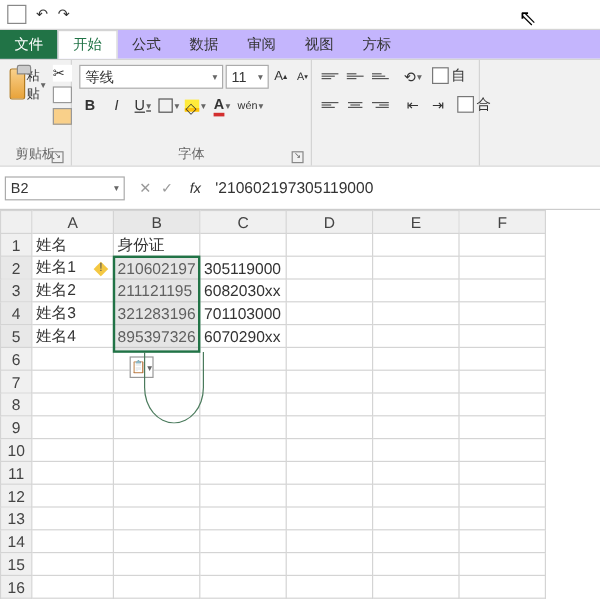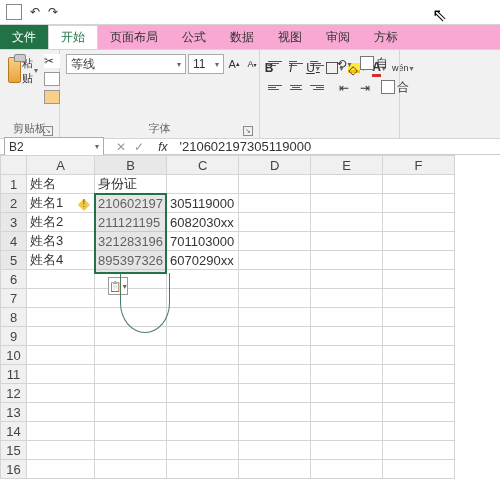--- a/index.html
+++ b/index.html
@@ -1,19 +1,19 @@
 <!DOCTYPE html>
 <html><head>
 <meta charset="utf-8">
 <style>
 * { box-sizing: border-box; margin: 0; padding: 0; font-family: "Microsoft YaHei", sans-serif; }
 body { background: #fff; width: 500px; height: 500px; overflow: hidden; font-size: 12px; color: #333; }
 .qat { height: 25px; background: #fff; border-bottom: 1px solid #d4d4d4; display: flex; align-items: center; padding-left: 6px; gap: 8px; }
 .qat .ico { width: 16px; height: 16px; display: inline-block; }
-.tabs { height: 24px; display: flex; align-items: stretch; background: #f9a8d4; }
+.tabs { height: 24px; display: flex; align-items: stretch; background: #c4b5fd; }
 .tab { padding: 4px 12px; font-size: 12px; cursor: pointer; display: flex; align-items: center; }
 .tab.file { background: #217346; color: #fff; }
 .tab.active { background: #fff; color: #217346; border-top: 1px solid #d4d4d4; border-left: 1px solid #d4d4d4; border-right: 1px solid #d4d4d4; }
 .ribbon { height: 90px; background: #f1f1f1; display: flex; border-top: 1px solid #d4d4d4; border-bottom: 1px solid #d4d4d4; }
 .group { border-right: 1px solid #d4d4d4; display: flex; flex-direction: column; padding: 2px 4px 0; }
 .group-body { flex: 1; display: flex; align-items: flex-start; }
 .group-label { text-align: center; font-size: 11px; color: #666; padding: 2px 0; position: relative; }
 .group-label .expand { position: absolute; right: 2px; bottom: 2px; width: 10px; height: 10px; border: 1px solid #888; font-size: 7px; line-height: 8px; }
 .big-btn { display: flex; flex-direction: row; align-items: center; padding: 2px 4px; width: 38px; text-align: right; }
 .big-btn .lbl { font-size: 11px; margin-top: 2px; }
@@ -29,21 +29,21 @@
 .font-row2 { display: flex; gap: 4px; margin-top: 4px; align-items: center; }
 .fbtn { min-width: 18px; height: 20px; display: flex; align-items: center; justify-content: center; font-size: 12px; }
 .caret { font-size: 8px; color: #666; margin-left: 1px; }
 .align-group { width: 140px; }
 .align-row { display: flex; gap: 3px; }
 .al { width: 18px; height: 18px; display: flex; flex-direction: column; justify-content: center; gap: 1px; padding: 2px; }
 .al span { height: 1px; background: #555; display: block; }
 .al .s { width: 60%; } .al .m { width: 80%; } .al .l { width: 100%; }
 .wrap-btn { display: flex; align-items: center; gap: 2px; padding: 0 4px; height: 18px; }
 .wrap-ico { width: 14px; height: 14px; border: 1px solid #777; background: #fff; }
-.namebox-row { height: 16px; display: flex; align-items: center; border-bottom: 1px solid #ccc; background: #fff; }
+.namebox-row { height: 36px; display: flex; align-items: center; border-bottom: 1px solid #ccc; background: #fff; }
 .namebox { width: 100px; height: 20px; border: 1px solid #ababab; margin: 0 4px; padding: 0 4px; display: flex; align-items: center; justify-content: space-between; background: #fff; }
 .fx-btns { display: flex; gap: 8px; padding: 0 8px; color: #999; }
 .fx-lbl { font-style: italic; padding: 0 6px; text-align: center; }
 .formula { flex: 1; padding: 0 6px; font-size: 13px; }
 .grid-wrap { position: relative; }
 table.grid { border-collapse: collapse; table-layout: fixed; }
 table.grid th, table.grid td { border: 1px solid #d4d4d4; height: 19px; font-size: 13px; background: #fff; overflow: hidden; white-space: nowrap; }
 table.grid th { background: #f0f0f0; font-weight: normal; color: #444; text-align: center; }
 table.grid th.corner { width: 26px; background: #f0f0f0; }
 table.grid th.rh { width: 26px; }
@@ -65,25 +65,24 @@
 <div class="qat">
   <span class="ico" style="background:#fff;border:1px solid #888;"></span>
   <span>↶</span>
   <span>↷</span>
   <span class="cursor" style="position:absolute;left:432px;top:4px;">⇖</span>
 </div>
 
 <div class="tabs">
   <div class="tab file">文件</div>
   <div class="tab active">开始</div>
-  <div class="tab">页面布局</div>
   <div class="tab">公式</div>
   <div class="tab">数据</div>
+  <div class="tab">审阅</div>
   <div class="tab">视图</div>
-  <div class="tab">审阅</div>
   <div class="tab">方标</div>
 </div>
 
 <div class="ribbon">
   <div class="group" style="width:60px;">
     <div class="group-body">
       <div class="big-btn">
         <div class="clip-ico"></div>
         <div class="lbl">粘贴</div>
         <div class="caret">▾</div>
@@ -91,21 +90,21 @@
       <div class="side-icons">
         <div class="mini-ico" style="border:none;">✂</div>
         <div class="mini-ico"></div>
         <div class="mini-ico" style="background:#f9d08a;"></div>
       </div>
     </div>
     <div class="group-label"><span>剪贴板</span><span class="expand">↘</span></div>
   </div>
 
   <div class="group font-group">
-    <div class="group-body" style="flex-direction:row;padding:2px;">
+    <div class="group-body" style="flex-direction:column;padding:2px;">
       <div class="font-row1">
         <div class="font-name">
             <span>等线</span>
             <span class="caret">▾</span>
           </div>
         <div class="font-size">
             <span>11</span>
             <span class="caret">▾</span>
           </div>
         <div class="aa">

